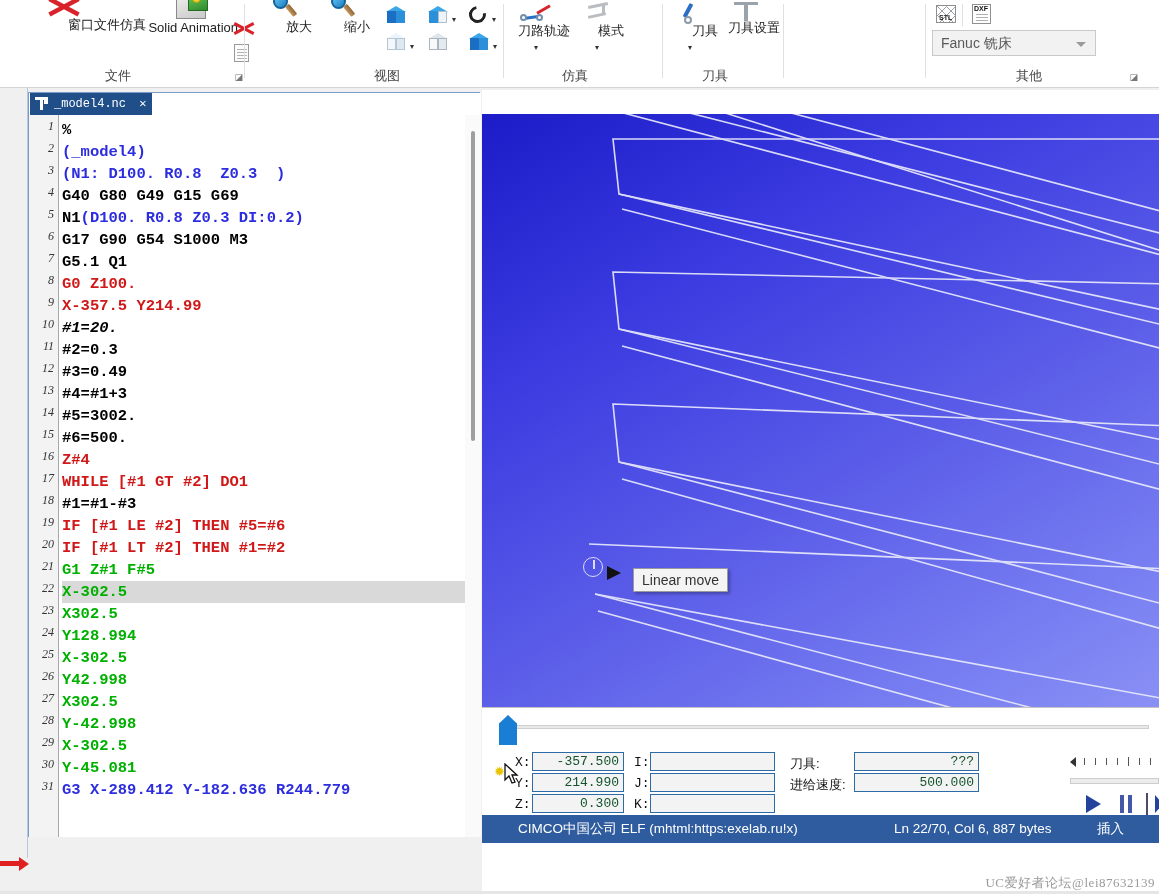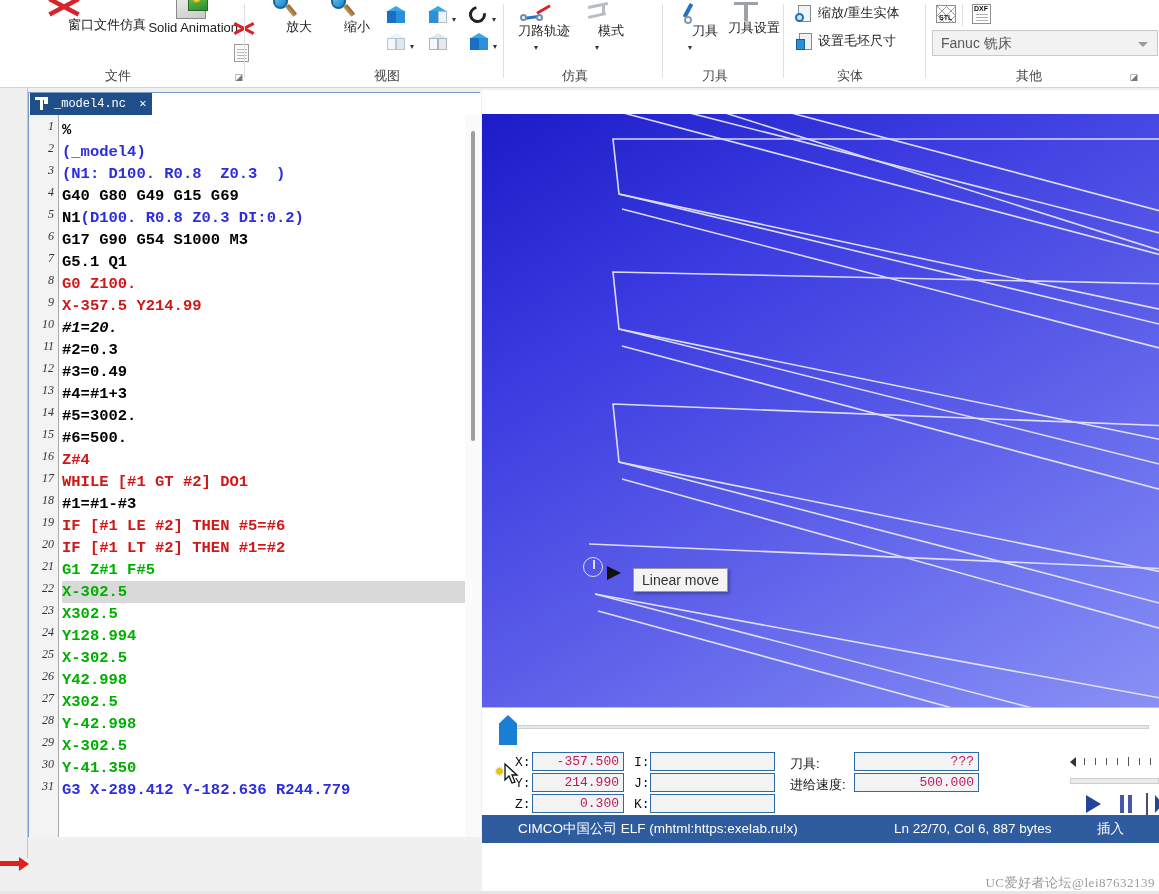--- a/index.html
+++ b/index.html
@@ -244,21 +244,21 @@
   }
 
   .fl-label {
     position:absolute; font-family:"Liberation Mono", monospace;
     font-size:13px; color:#111;
   }
   .fl-label.cn { font-family:"Liberation Sans", sans-serif; font-size:13px; }
   .fl-box {
     position:absolute; height:19px; background:#f3f3f3;
     border:1px solid #2d6ba6;
-    font-family:"Liberation Mono", monospace; font-size:13px; color:#be185d;
+    font-family:"Liberation Mono", monospace; font-size:13px; color:#14532d;
     text-align:right; padding-right:4px; line-height:18px;
   }
 
   #yellow-star {
     position:absolute; left:12px; top:58px; width:11px; height:11px;
     color:#e8c400; font-size:13px; line-height:11px;
   }
   #mouse-cursor {
     position:absolute; left:22px; top:55px; width:16px; height:22px;
   }
@@ -447,57 +447,38 @@
           <div class="bar"></div>
           <div class="stem"></div>
         </div>
     </div>
     <div class="rb-label" style="position:absolute;left:44px;top:21px;width:66px;">刀具设置</div>
 
     <div class="rb-caption" style="left:0px;width:90px;">刀具</div>
   </div>
   <div class="rb-sep" style="left:783px;"></div>
 
-  <div class="rb-group" style="left:790px;width:130px;">
-    <div class="ico" style="left:6px;top:5px;">
-      <div class="solidbtn-ico">
-          <div class="p"></div>
-          <div class="m"></div>
-        </div>
-    </div>
-    <div class="rb-label" style="position:absolute;left:28px;top:6px;width:105px;text-align:left;">缩放/重生实体</div>
-
-    <div class="ico" style="left:6px;top:33px;">
-      <div class="stockbtn-ico">
-          <div class="p"></div>
-          <div class="c"></div>
-        </div>
-    </div>
-    <div class="rb-label" style="position:absolute;left:28px;top:34px;width:105px;text-align:left;">设置毛坯尺寸</div>
-
-    <div class="rb-caption" style="left:0px;width:120px;">实体</div>
-  </div>
   <div class="rb-sep" style="left:925px;"></div>
 
   <div class="rb-group" style="left:930px;width:225px;">
     <div class="ico" style="left:6px;top:5px;">
       <div class="stl-ico">
           <i></i>
           <b>STL</b>
         </div>
     </div>
     <div class="rb-sep" style="left:32px;top:4px;height:22px;"></div>
     <div class="ico" style="left:42px;top:4px;">
       <div class="dxf-ico">
           <b>DXF</b>
           <i></i>
         </div>
     </div>
 
-    <div class="combo" style="left:2px;top:30px;width:226px;height:26px;">
+    <div class="combo" style="left:2px;top:30px;width:164px;height:26px;">
       <span class="cv">Fanuc 铣床</span>
       <span class="carat"></span>
     </div>
 
     <div class="rb-caption" style="left:0px;width:198px;">其他</div>
     <div class="rb-dialog-launcher" style="left:198px;">◪</div>
   </div>
 </div>
 
 <div id="workspace">
@@ -574,21 +555,21 @@
           <div class="cline c-red" style="top: 422px;">IF [#1 LT #2] THEN #1=#2</div>
           <div class="cline c-green" style="top: 444px;">G1 Z#1 F#5</div>
           <div class="cline c-green hl" style="top: 466px;">X-302.5</div>
           <div class="cline c-green" style="top: 488px;">X302.5</div>
           <div class="cline c-green" style="top: 510px;">Y128.994</div>
           <div class="cline c-green" style="top: 532px;">X-302.5</div>
           <div class="cline c-green" style="top: 554px;">Y42.998</div>
           <div class="cline c-green" style="top: 576px;">X302.5</div>
           <div class="cline c-green" style="top: 598px;">Y-42.998</div>
           <div class="cline c-green" style="top: 620px;">X-302.5</div>
-          <div class="cline c-green" style="top: 642px;">Y-41.350</div>
+          <div class="cline c-green" style="top: 642px;">Y-45.081</div>
           <div class="cline c-blue" style="top: 664px;">G3 X-289.412 Y-182.636 R244.779</div>
         </div>
       <div id="code-scroll-track">
         <div id="code-scroll"></div>
       </div>
     </div>
   </div>
 
   <div id="red-arrow">
     <div class="shaft"></div>

